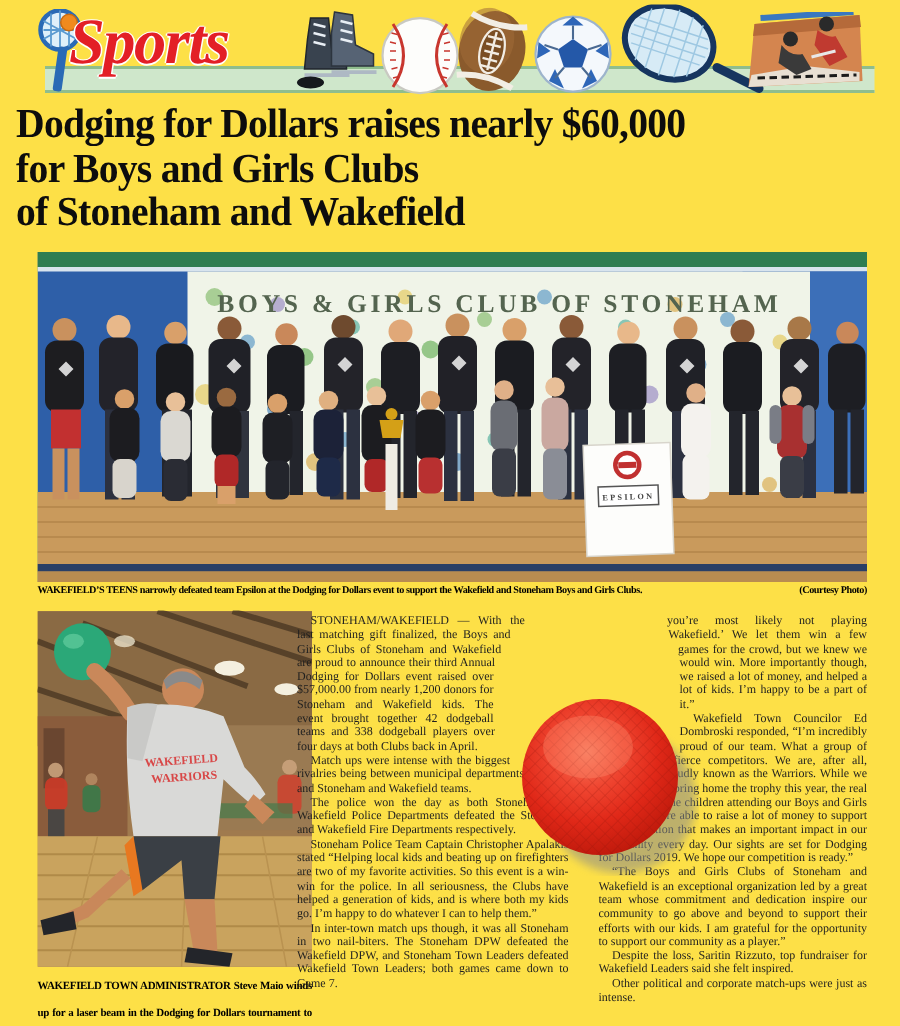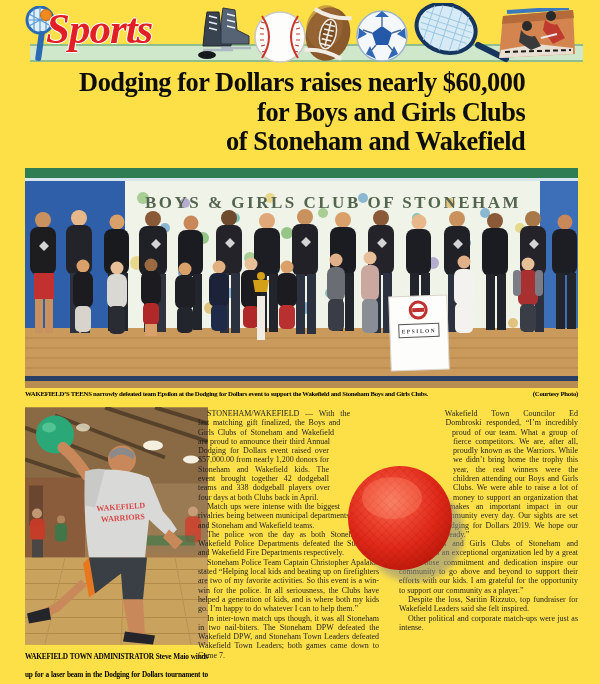--- a/index.html
+++ b/index.html
@@ -7,21 +7,21 @@
         font-family:Liberation Serif, serif;color:#1a1a1a;}
   
   .banner{position:absolute;left:0;top:0;width:600px;height:66px;}
   .green-strip{position:absolute;left:30px;top:44px;width:553px;height:14px;
                background:#cfe7cb;border-top:2px solid #8fbd8d;border-bottom:2px solid #8fbd8d;}
   .sports-title{position:absolute;left:46px;top:4px;font-size:43px;font-weight:bold;font-style:italic;
                 color:#e31f26;letter-spacing:-1px;
                 text-shadow:1px 0 0 #fff,-1px 0 0 #fff,0 1px 0 #fff,0 -1px 0 #fff;}
   .icon{position:absolute;}
   
-  .headline{position:absolute;left:0;top:67px;width:536px;text-align:right;
+  .headline{position:absolute;left:0;top:67px;width:536px;text-align:left;
             font-weight:bold;font-size:27.5px;line-height:29.5px;color:#0d0d0d;letter-spacing:-0.5px;}
   .headline div{transform:scaleX(0.96);transform-origin:center;}
   
   .main-photo{position:absolute;left:25px;top:168px;width:553px;height:220px;}
   .left-photo{position:absolute;left:25px;top:407px;width:183px;height:238px;}
   
   .cap{font-weight:bold;color:#000;}
   .cap-main{position:absolute;left:25px;top:390px;width:553px;display:flex;
             justify-content:space-between;font-size:6.8px;letter-spacing:-0.28px;white-space:nowrap;}
   .cap-left{position:absolute;left:25px;top:648px;width:183px;font-size:7.3px;
@@ -407,20 +407,21 @@
         <p>Match ups were intense with the biggest rivalries being between municipal departments and Stoneham and Wakefield teams.</p>
         <p>The police won the day as both Stoneham and Wakefield Police Departments defeated the Stoneham and Wakefield Fire Departments respectively.</p>
         <p>Stoneham Police Team Captain Christopher Apalakis stated “Helping local kids and beating up on firefighters are two of my favorite activities. So this event is a win-win for the police. In all seriousness, the Clubs have helped a generation of kids, and is where both my kids go. I’m happy to do whatever I can to help them.”</p>
         <p>In inter-town match ups though, it was all Stoneham in two nail-biters. The Stoneham DPW defeated the Wakefield DPW, and Stoneham Town Leaders defeated Wakefield Town Leaders; both games came down to Game 7.</p>
       </div>
   </div>
 
   <div class="col col2">
     <div class="ballcut-l"></div>
     <div>
+        <p>you’re most likely not playing Wakefield.’ We let them win a few games for the crowd, but we knew we would win. More importantly though, we raised a lot of money, and helped a lot of kids. I’m happy to be a part of it.”</p>
         <p>Wakefield Town Councilor Ed Dombroski responded, “I’m incredibly proud of our team. What a group of fierce competitors. We are, after all, proudly known as the Warriors. While we didn’t bring home the trophy this year, the real winners were the children attending our Boys and Girls Clubs. We were able to raise a lot of money to support an organization that makes an important impact in our community every day. Our sights are set for Dodging for Dollars 2019. We hope our competition is ready.”</p>
         <p>“The Boys and Girls Clubs of Stoneham and Wakefield is an exceptional organization led by a great team whose commitment and dedication inspire our community to go above and beyond to support their efforts with our kids. I am grateful for the opportunity to support our community as a player.”</p>
         <p>Despite the loss, Saritin Rizzuto, top fundraiser for Wakefield Leaders said she felt inspired.</p>
         <p>Other political and corporate match-ups were just as intense.</p>
       </div>
 
   </div>
 
   <svg class="dodgeball" viewBox="0 0 122 122">
     <defs>

